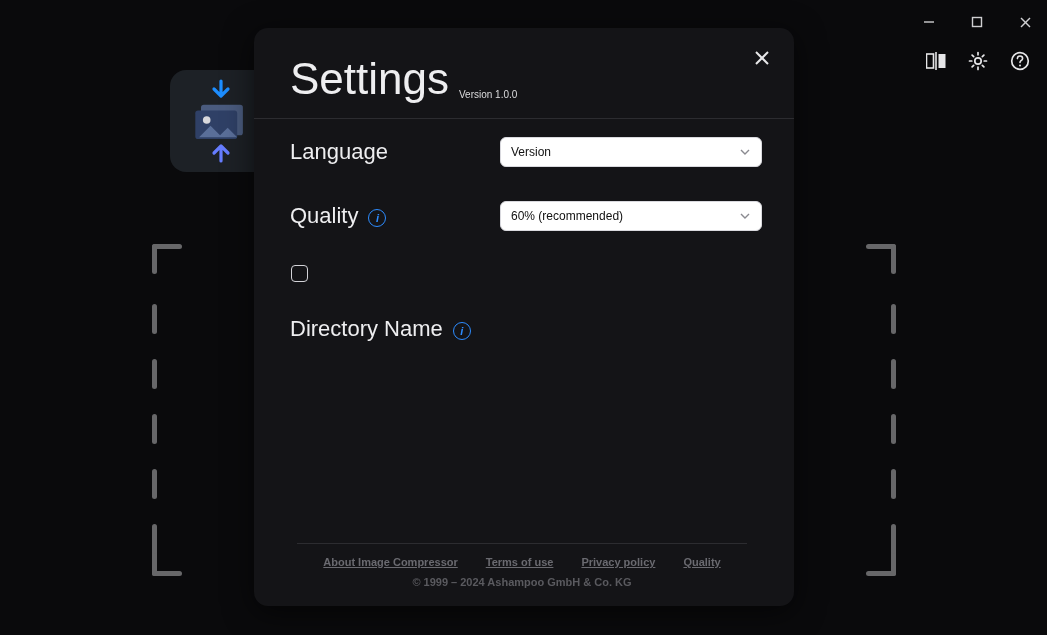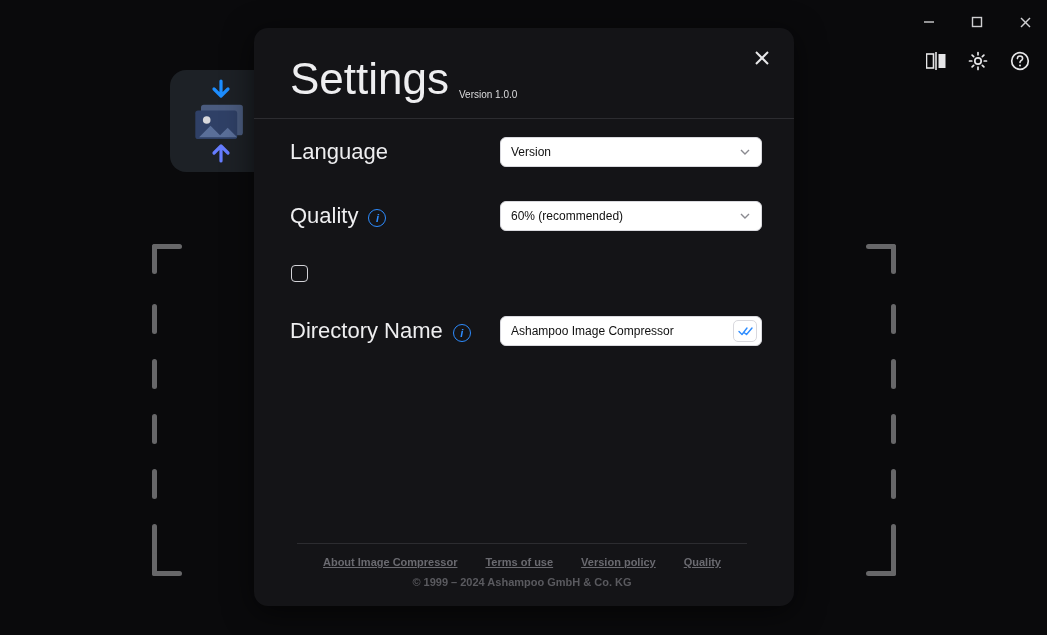--- a/index.html
+++ b/index.html
@@ -372,35 +372,27 @@
 
     <div class="field-row">
       <div class="checkbox"></div>
     </div>
 
     <div class="field-row" style="margin-bottom:42px;">
       <div class="field-label">
         <span>Directory Name</span>
         <span class="info-badge">i</span>
       </div>
-      <div class="text-input-wrap">
-        <span class="text-input">Ashampoo Image Compressor</span>
-        <div class="confirm-btn">
-          <svg width="15" height="11" viewBox="0 0 15 11">
-              <path d="M1 5.5l3 3L9 2M6 6.5l2.5 2L14 2" fill="none" stroke="currentColor" stroke-width="1.4" stroke-linecap="round" stroke-linejoin="round"></path>
-            </svg>
-        </div>
-      </div>
     </div>
 
   </div>
 
   <div class="modal-footer">
     <div class="footer-divider"></div>
     <div class="footer-links">
       <span class="footer-link">About Image Compressor</span>
       <span class="footer-link">Terms of use</span>
-      <span class="footer-link">Version policy</span>
+      <span class="footer-link">Privacy policy</span>
       <span class="footer-link">Quality</span>
     </div>
     <div class="copyright">© 1999 – 2024 Ashampoo GmbH &amp; Co. KG</div>
   </div>
 </div>
 
 </body></html>

